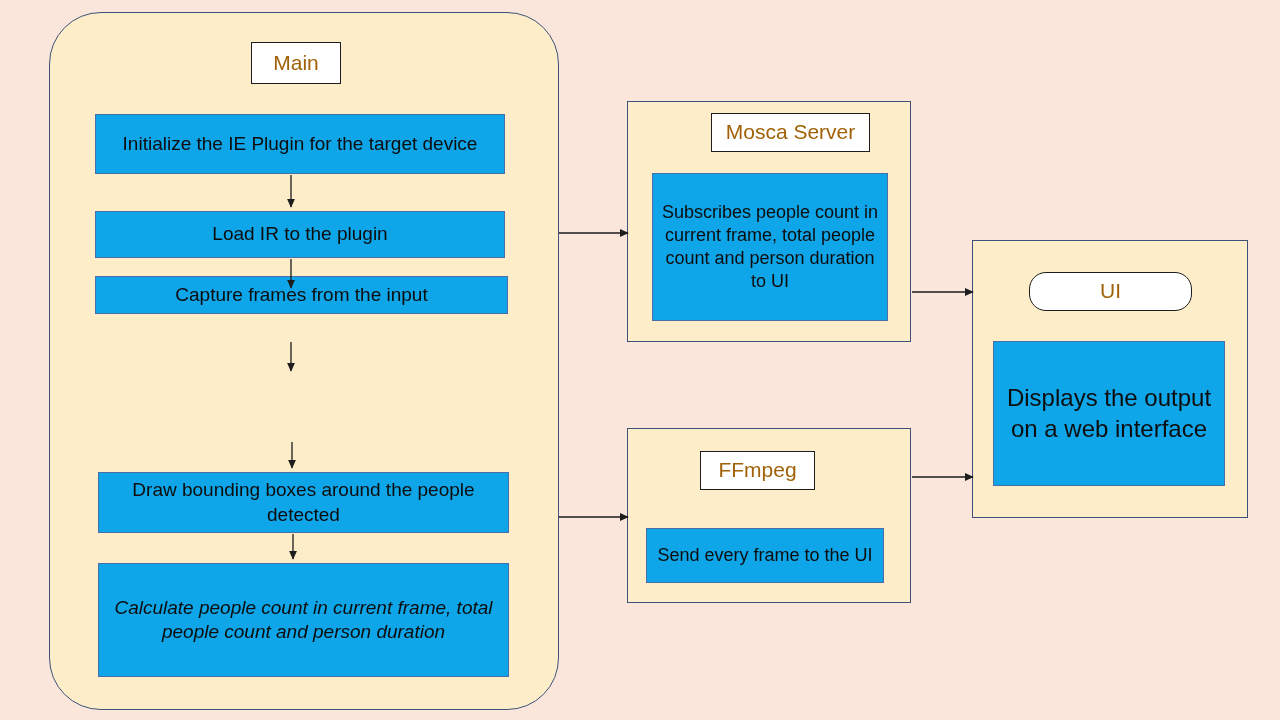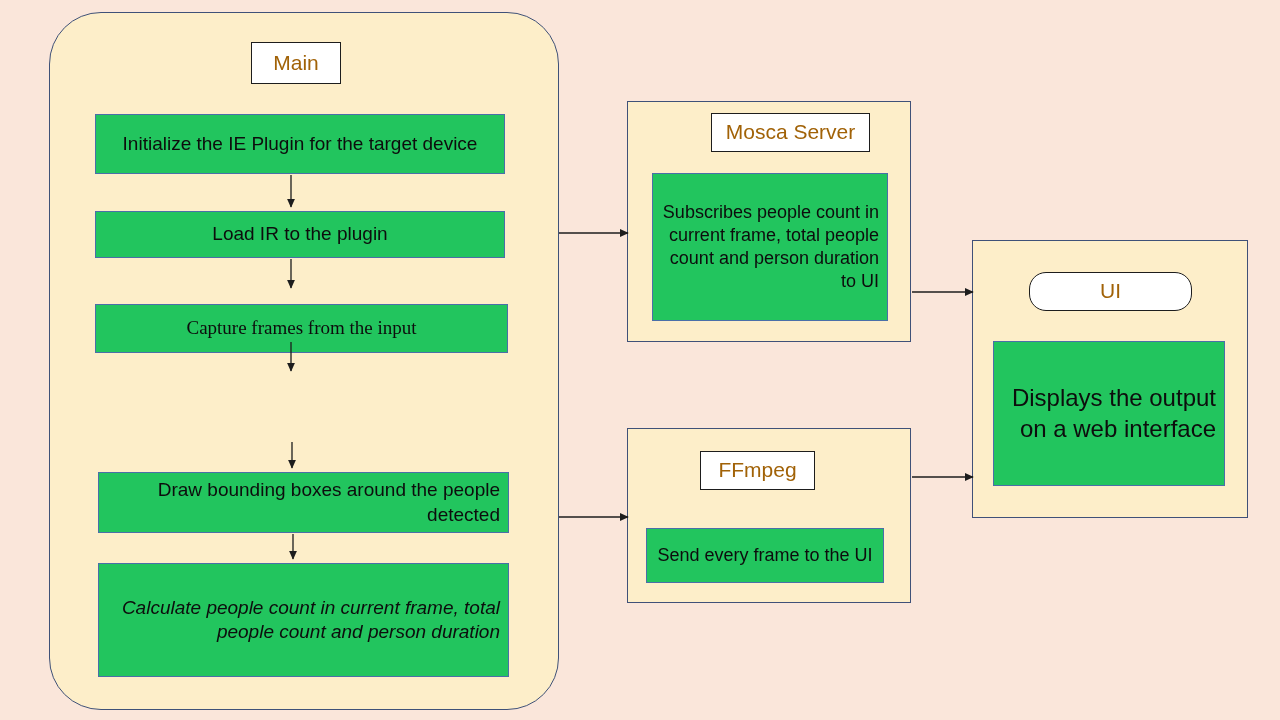--- a/index.html
+++ b/index.html
@@ -68,37 +68,37 @@
     white-space: nowrap;
   }
   #main-title   { left: 251px; top: 42px;  width: 90px;  height: 42px; }
   #mosca-title  { left: 688px; top: 113px; width: 159px; height: 39px; margin-left: 23px; }
   #ffmpeg-title { left: 700px; top: 451px; width: 115px; height: 39px; }
   #ui-title     { left: 1029px; top: 272px; width: 163px; height: 39px; border-radius: 17px; }
 
   
   .proc-box {
     position: absolute;
-    background: #22c55e;
+    background: #0ea5e9;
     border: 1.2px solid #4a6fa8;
     box-sizing: border-box;
     display: flex;
     align-items: center;
     justify-content: center;
-    text-align: right;
+    text-align: center;
     color: #0d0d0d;
     font-size: 19px;
     line-height: 1.28;
     padding: 2px 8px;
   }
 
   
   #p-init     { left: 95px;  top: 114px; width: 410px; height: 60px; }
   #p-loadir   { left: 95px;  top: 211px; width: 410px; height: 47px; }
-  #p-capture  { left: 95px;  top: 304px; width: 413px; height: 49px; font-family: Liberation Serif, serif; }
+  #p-capture  { left: 95px;  top: 276px; width: 413px; height: 38px; }
   #p-ssd      { left: 96px;  top: 375px; width: 412px; height: 66px; }
   #p-draw     { left: 98px;  top: 472px; width: 411px; height: 61px; }
   #p-calc     { left: 98px;  top: 563px; width: 411px; height: 114px; font-style: italic; }
 
   
   #p-subscribe { left: 652px; top: 173px; width: 236px; height: 148px; font-size: 18px; }
   
   #p-sendframe { left: 646px; top: 516px; width: 238px; height: 55px; font-size: 18px; margin-top: 12px; }
   
   #p-display   { left: 993px; top: 341px; width: 232px; height: 145px; font-size: 24px; }

